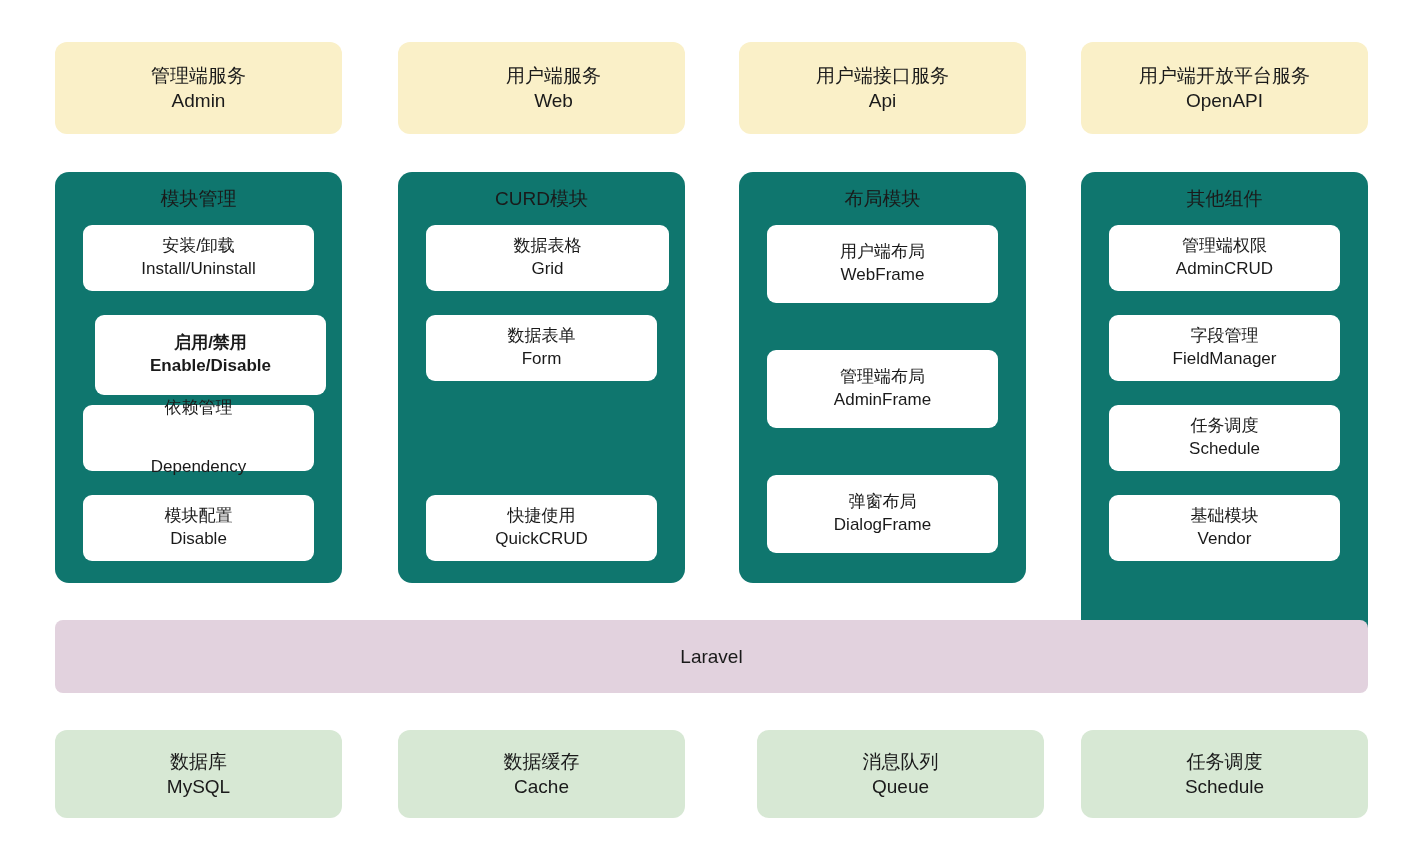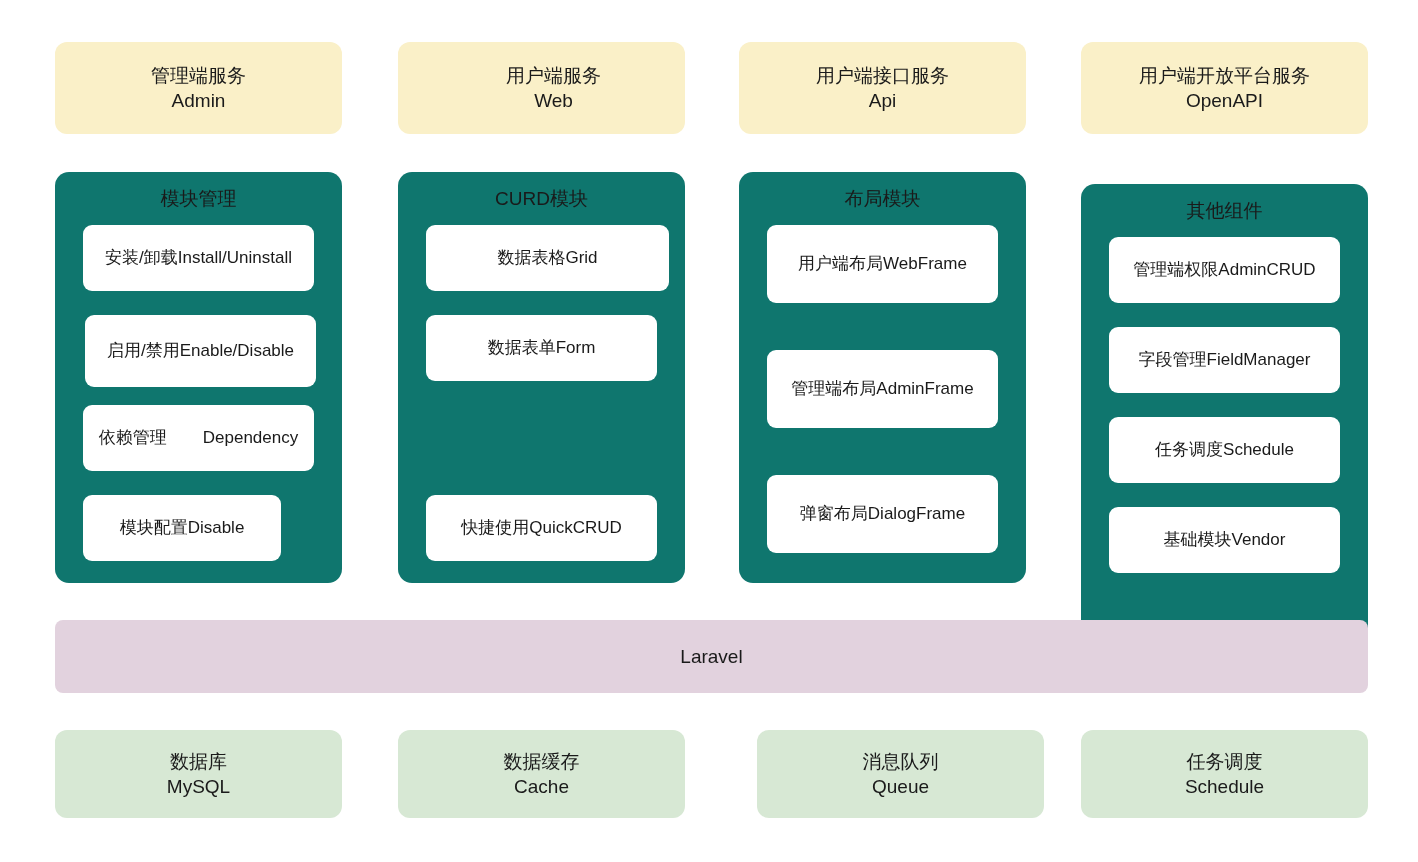--- a/index.html
+++ b/index.html
@@ -56,21 +56,21 @@
     text-align: center;
     font-size: 19px;
     color: #1a1a1a;
   }
   .card {
     position: absolute;
     box-sizing: border-box;
     background: #ffffff;
     border-radius: 9px;
     display: flex;
-    flex-direction: row;
+    flex-direction: column;
     align-items: center;
     justify-content: center;
     text-align: center;
     font-size: 17px;
     line-height: 1.34;
   }
 
   
   .framework-bar {
     position: absolute;
@@ -117,29 +117,29 @@
     <span class="cn">用户端开放平台服务</span>
     <span class="en">OpenAPI</span>
   </div>
 
   <div class="group-panel" style="left:55px; top:172px; width:287px; height:411px;">
     <div class="group-title">模块管理</div>
     <div class="card" style="left:28px; top:53px; width:231px; height:66px;">
       <span class="cn">安装/卸载</span>
       <span class="en">Install/Uninstall</span>
     </div>
-    <div class="card" style="left:30px; top:143px; width:231px; height:72px;">
+    <div class="card" style="left:40px; top:143px; width:231px; height:80px;font-weight:bold;">
       <span class="cn">启用/禁用</span>
       <span class="en">Enable/Disable</span>
     </div>
     <div class="card" style="left:28px; top:233px; width:231px; height:66px;gap:36px;">
       <span class="cn">依赖管理</span>
       <span class="en">Dependency</span>
     </div>
-    <div class="card" style="left:28px; top:323px; width:198px; height:66px;">
+    <div class="card" style="left:28px; top:323px; width:231px; height:66px;">
       <span class="cn">模块配置</span>
       <span class="en">Disable</span>
     </div>
   </div>
 
   <div class="group-panel" style="left:398px; top:172px; width:287px; height:411px;">
     <div class="group-title">CURD模块</div>
     <div class="card" style="left:28px; top:53px; width:243px; height:66px;">
       <span class="cn">数据表格</span>
       <span class="en">Grid</span>
@@ -163,21 +163,21 @@
     <div class="card" style="left:28px; top:53px; width:231px; height:78px;">
       <span class="cn">用户端布局</span>
       <span class="en">WebFrame</span>
     </div>
     <div class="card" style="left:28px; top:303px; width:231px; height:78px;">
       <span class="cn">弹窗布局</span>
       <span class="en">DialogFrame</span>
     </div>
   </div>
 
-  <div class="group-panel" style="left:1081px; top:184px; width:287px; height:505px;">
+  <div class="group-panel" style="left:1081px; top:172px; width:287px; height:505px;">
     <div class="group-title">其他组件</div>
     <div class="card" style="left:28px; top:53px; width:231px; height:66px;">
       <span class="cn">管理端权限</span>
       <span class="en">AdminCRUD</span>
     </div>
     <div class="card" style="left:28px; top:143px; width:231px; height:66px;">
       <span class="cn">字段管理</span>
       <span class="en">FieldManager</span>
     </div>
     <div class="card" style="left:28px; top:233px; width:231px; height:66px;">

